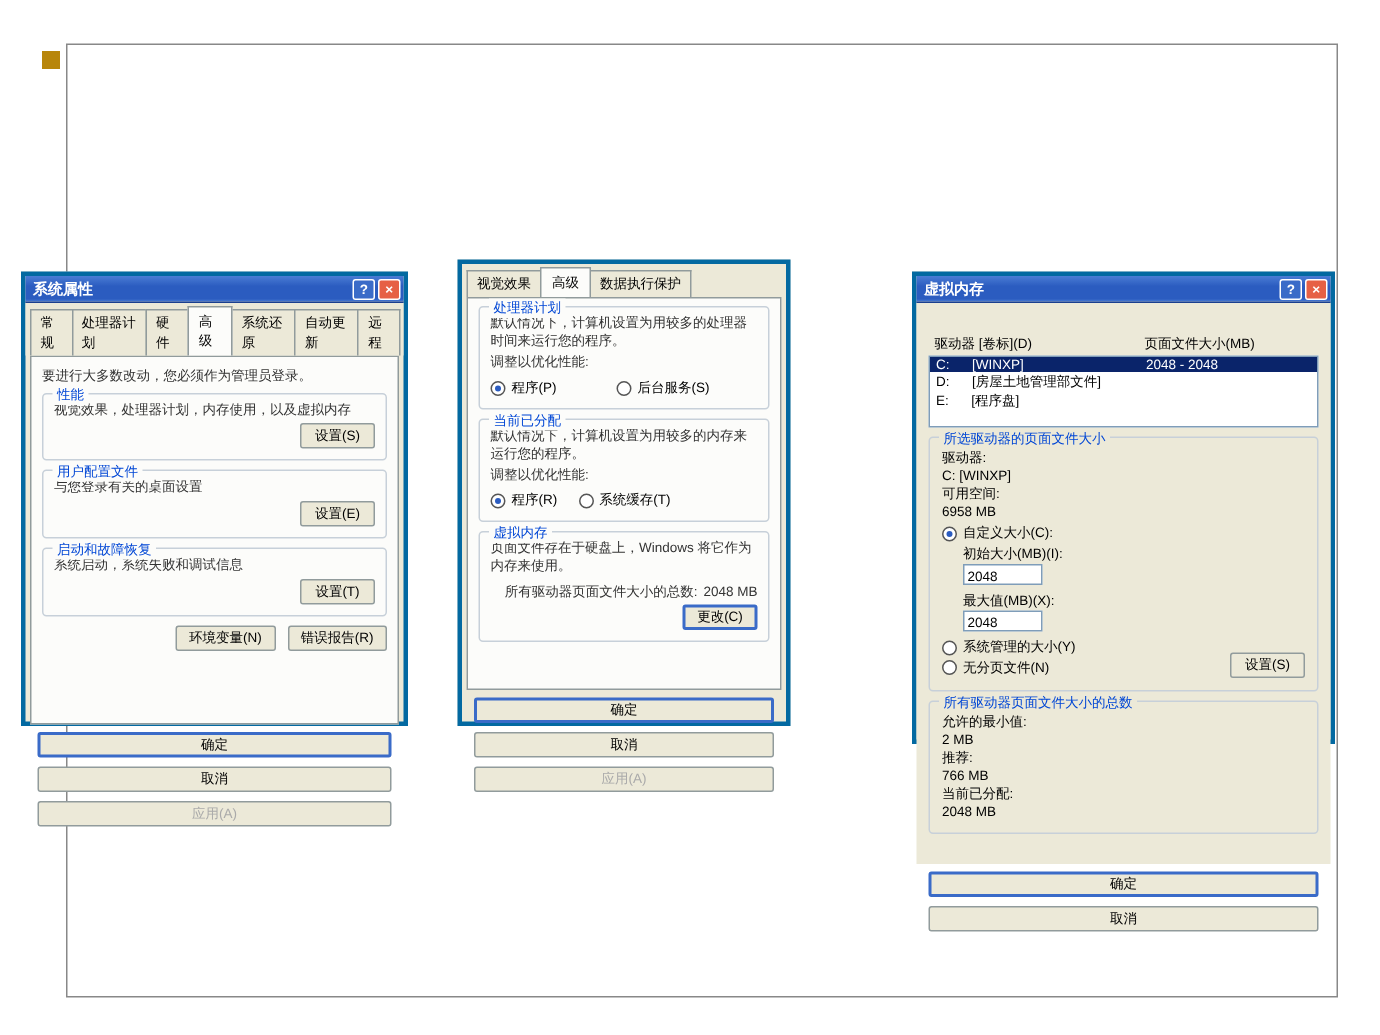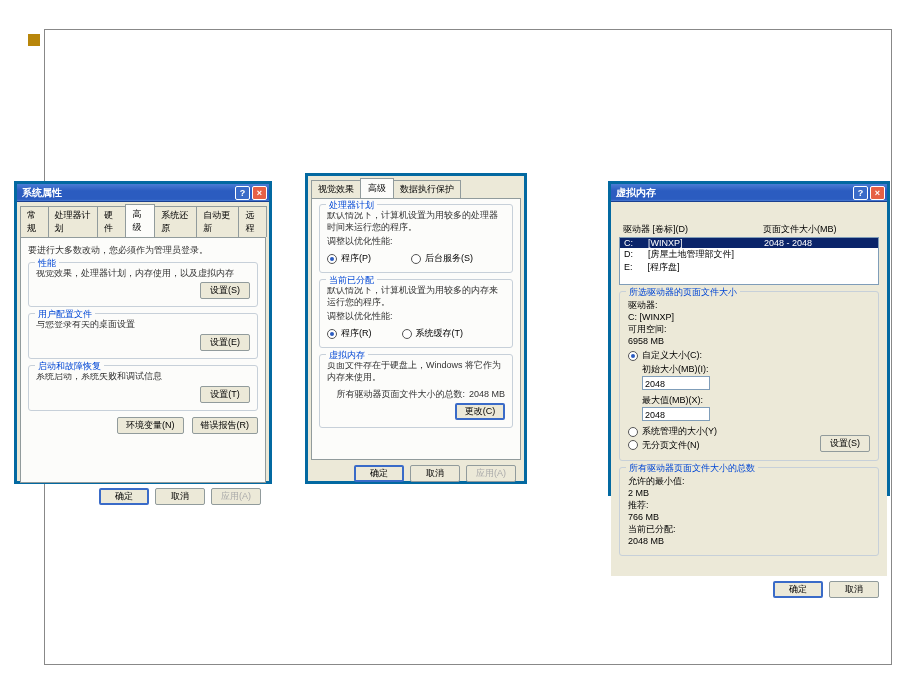--- a/index.html
+++ b/index.html
@@ -31,38 +31,38 @@
 
 .grp { border: 1px solid #c7d0d9; border-radius: 3px; padding: 5px 7px 7px 7px; margin-bottom: 6px; position: relative; }
 .grp-title { position: absolute; top: -6px; left: 6px; background: #fcfcfa; color: #0046d5; font-size: 9px; padding: 0 3px; }
 .muted { font-size: 9px; color: #333; line-height: 1.3; }
 .row { display: flex; align-items: center; gap: 4px; }
 .right { display: flex; justify-content: flex-end; margin-top: 3px; }
 
 .btn { background: #ece9d8; border: 1px solid #919b9c; padding: 1px 8px; font-size: 9px; border-radius: 2px; cursor: pointer; min-width: 50px; text-align: center; }
 .btn.primary { border: 2px solid #3a6bc8; padding: 0 7px; }
 
-.btnrow { display: flex; justify-content: flex-end; gap: 6px; padding: 5px 8px; }
+.btnrow { display: flex; justify-content: flex-end; gap: 6px; padding: 5px 8px; flex-direction: column; }
 
 
 .d3body { padding: 20px 8px; background: #ece9d8; font-size: 9px; }
 .listbox { border: 1px solid #7f9db9; background: #fff; height: 48px; overflow: hidden; font-size: 9px; }
 .listhead { display: flex; padding: 1px 4px; }
 .listsel { background: #0a246a; color: #fff; display: flex; padding: 0 4px; }
 .listrow { display: flex; padding: 0 4px; }
 .col-a { width: 140px; }
 .col-b { flex: 1; }
 .fs { border: 1px solid #c7d0d9; border-radius: 3px; padding: 6px 8px 8px 8px; margin-top: 6px; position: relative; }
 .fs-title { position: absolute; top: -6px; left: 6px; background: #ece9d8; color: #0046d5; padding: 0 3px; }
 .kv { display: flex; margin: 1px 0; flex-direction: column; }
 .kv .k { width: 80px; }
 .radio { display: inline-flex; align-items: center; gap: 4px; cursor: pointer; }
 .rdot { width: 10px; height: 10px; border: 1px solid #555; border-radius: 50%; display: inline-flex; align-items: center; justify-content: center; background: #fff; }
 .rdot.on::after { content: ""; width: 4px; height: 4px; background: #2b5cc0; border-radius: 50%; }
-.inp { border: 1px solid #7f9db9; background: #fff; height: 14px; width: 68px; padding: 0 2px; font-size: 9px; line-height: 14px; }
+.inp { border: 1px solid #7f9db9; background: #fff; height: 14px; width: 53px; padding: 0 2px; font-size: 9px; line-height: 14px; }
 </style>
 </head>
 <body>
 
 <div class="bullet"></div>
 <div class="frame"></div>
 
 <div class="dialog d1">
   <div class="titlebar">
     <span>系统属性</span>
@@ -139,21 +139,21 @@
             <span class="rdot"></span>
             <span>后台服务(S)</span>
           </span>
       </div>
     </div>
 
     <div class="grp">
       <span class="grp-title">当前已分配</span>
       <div class="muted">默认情况下，计算机设置为用较多的内存来运行您的程序。</div>
       <div class="muted" style="margin-top:3px">调整以优化性能:</div>
-      <div class="row" style="margin-top:4px;gap:30px">
+      <div class="row" style="margin-top:4px;gap:14px">
         <span class="radio">
             <span class="rdot on"></span>
             <span>程序(R)</span>
           </span>
         <span class="radio">
             <span class="rdot"></span>
             <span>系统缓存(T)</span>
           </span>
       </div>
     </div>

